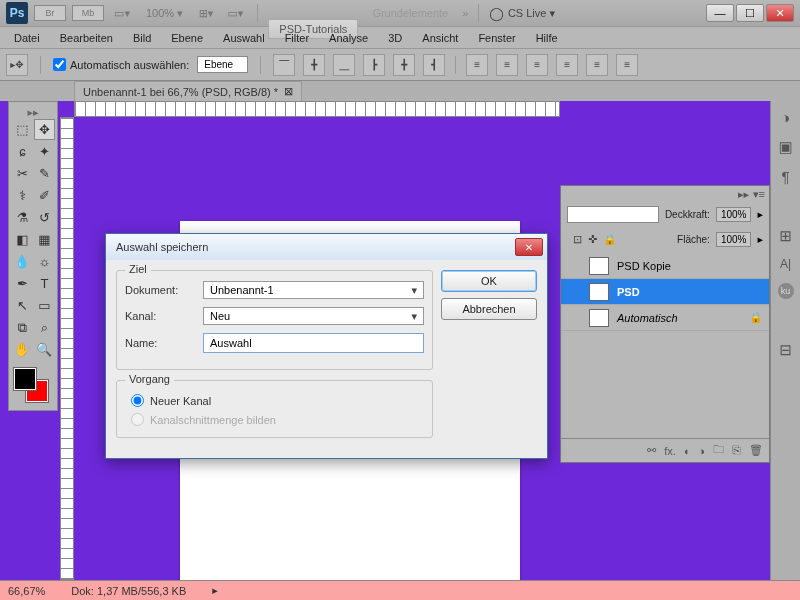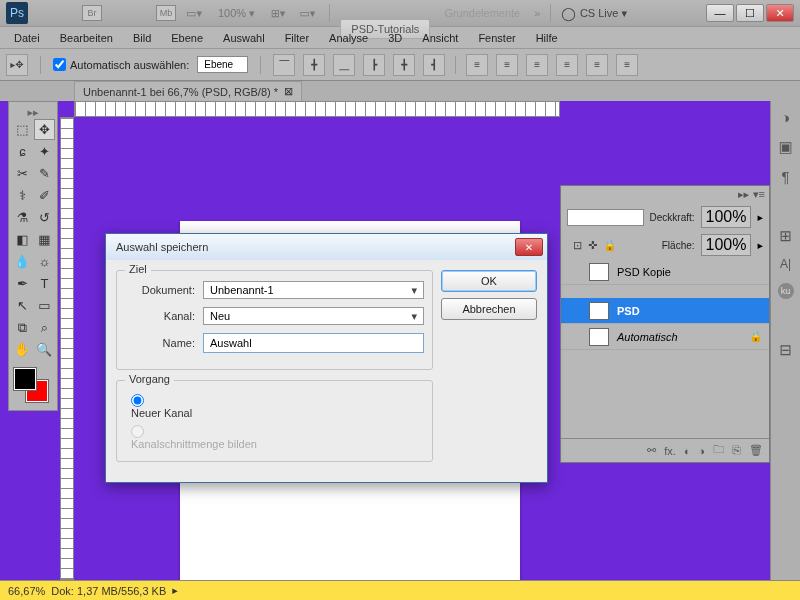--- a/index.html
+++ b/index.html
@@ -1,19 +1,19 @@
 <!DOCTYPE html>
 <html><head>
 <meta charset="utf-8">
 <style>
 * { margin: 0; padding: 0; box-sizing: border-box; font-family: Tahoma, sans-serif; font-size: 11px; }
 body { background: #b8b8b8; overflow: hidden; width: 800px; height: 600px; }
 .titlebar { height: 27px; background: linear-gradient(#b8b8b8,#a8a8a8); border-bottom: 1px solid #999; display: flex; align-items: center; padding: 0 6px; gap: 6px; }
-.ps-logo { width: 22px; height: 22px; background: #1a3a5a; color: #9bd4ff; font-weight: normal; font-size: 12px; display: flex; align-items: center; justify-content: center; border-radius: 2px; }
-.mini-btn { width: 20px; height: 16px; background: #c8c8c8; border: 1px solid #888; font-size: 9px; display: flex; align-items: center; justify-content: center; color: #777; margin-left: 48px; }
+.ps-logo { width: 22px; height: 22px; background: #1a3a5a; color: #9bd4ff; font-weight: bold; font-size: 12px; display: flex; align-items: center; justify-content: center; border-radius: 2px; }
+.mini-btn { width: 32px; height: 16px; background: #c8c8c8; border: 1px solid #888; font-size: 9px; display: flex; align-items: center; justify-content: center; color: #777; }
 .dropdown-btn { display: flex; align-items: center; gap: 2px; color: #777; padding: 2px 3px; border: 1px solid transparent; }
 .pct { color: #777; padding: 0 6px; }
 .sep { width: 1px; height: 18px; background: #999; margin: 0 4px; }
 .title-tab { background: linear-gradient(#d8d8d8,#c8c8c8); border: 1px solid #aaa; padding: 3px 10px; color: #555; border-radius: 2px; margin-top: 32px; }
 .cslive { color: #444; display: flex; align-items: center; gap: 4px; }
 .cslive::before { content: "◯"; font-size: 13px; }
 .win-btns { margin-left: auto; display: flex; gap: 2px; }
 .win-btn { width: 28px; height: 18px; border: 1px solid #888; background: linear-gradient(#e8e8e8,#c8c8c8); display: flex; align-items: center; justify-content: center; border-radius: 2px; }
 .win-btn.close { background: linear-gradient(#e88,#c33); color: #fff; }
 .menubar { height: 22px; background: #b8b8b8; display: flex; align-items: center; padding: 0 6px; gap: 4px; border-bottom: 1px solid #999; }
@@ -36,46 +36,46 @@
 .swatch-bg { position: absolute; left: 14px; top: 12px; width: 22px; height: 22px; background: #f00; border: 1px solid #fff; outline: 1px solid #666; }
 .ruler-h { position: absolute; left: 74px; top: 20px; right: 240px; height: 16px; background: #fff; border: 1px solid #888; background-image: repeating-linear-gradient(90deg,#888 0,#888 1px,transparent 1px,transparent 10px); }
 .ruler-v { position: absolute; left: 60px; top: 36px; width: 14px; bottom: 0; background: #fff; border: 1px solid #888; background-image: repeating-linear-gradient(0deg,#888 0,#888 1px,transparent 1px,transparent 10px); }
 .canvas { position: absolute; left: 180px; top: 140px; width: 340px; height: 370px; background: #fff; box-shadow: 0 1px 3px rgba(0,0,0,.3); }
 .right-strip { position: absolute; right: 0; top: 20px; width: 30px; bottom: 0; background: #b0b0b0; border-left: 1px solid #888; display: flex; flex-direction: column; align-items: center; padding-top: 8px; gap: 12px; }
 .right-strip span { font-size: 15px; color: #555; }
 .layers-panel { position: absolute; right: 30px; top: 104px; width: 210px; height: 278px; background: #b8b8b8; border: 1px solid #777; display: flex; flex-direction: column; }
 .panel-top { display: flex; justify-content: flex-end; padding: 2px 4px; color: #555; gap: 4px; }
 .panel-row { display: flex; align-items: center; padding: 3px 6px; gap: 6px; }
 .panel-row .lbl { font-size: 10px; color: #222; }
-.panel-row .val { background: #c8c8c8; border: 1px solid #888; padding: 1px 4px; font-size: 16px; }
+.panel-row .val { background: #c8c8c8; border: 1px solid #888; padding: 1px 4px; font-size: 10px; }
 .lock-row { padding: 4px 6px; color: #444; display: flex; gap: 6px; font-size: 12px; }
 .layer-list { flex: 1; background: #b8b8b8; }
 .layer { display: flex; align-items: center; height: 26px; padding: 0 6px; border-bottom: 1px solid #aaa; gap: 8px; font-size: 10px; }
-.layer.selected { background: #2680e8; color: #fff; margin-top: 13px; }
+.layer.selected { background: #2680e8; color: #fff; }
 .layer .eye { width: 14px; }
 .layer .thumb { width: 20px; height: 18px; background: #fff; border: 1px solid #666; }
 .layer.bg .thumb { background: #fff; }
 .panel-foot { height: 24px; border-top: 1px solid #888; display: flex; align-items: center; justify-content: flex-end; gap: 8px; padding: 0 6px; color: #555; font-size: 12px; }
-.statusbar { position: absolute; bottom: 0; left: 0; right: 0; height: 20px; background: #fde047; border-top: 1px solid #888; display: flex; align-items: center; padding: 0 8px; gap: 6px; font-size: 10px; color: #333; }
+.statusbar { position: absolute; bottom: 0; left: 0; right: 0; height: 20px; background: #fca5a5; border-top: 1px solid #888; display: flex; align-items: center; padding: 0 8px; gap: 26px; font-size: 10px; color: #333; }
 
 
 .dialog { position: absolute; left: 105px; top: 152px; width: 443px; background: #ececec; border: 1px solid #3a6ea5; box-shadow: 0 4px 14px rgba(0,0,0,.4); }
 .dialog-title { height: 26px; background: linear-gradient(#f4f8fc,#d4e4f4); display: flex; align-items: center; padding: 0 4px 0 10px; color: #333; font-size: 11px; }
 .dialog-title .spacer { flex: 1; }
 .dlg-close { width: 28px; height: 18px; background: linear-gradient(#e88,#c33); color: #fff; border: 1px solid #933; border-radius: 2px; display: flex; align-items: center; justify-content: center; font-size: 10px; }
 .dialog-body { padding: 10px; display: flex; gap: 8px; }
 .dlg-left { flex: 1; }
 .fieldset { border: 1px solid #c4c4c4; border-radius: 3px; padding: 10px 8px 8px 8px; margin-bottom: 10px; position: relative; }
 .fieldset .legend { position: absolute; top: -8px; left: 8px; background: #ececec; padding: 0 4px; font-size: 11px; color: #333; }
 .form-row { display: flex; align-items: center; margin-bottom: 8px; }
-.form-row label { width: 78px; text-align: right; padding-right: 8px; color: #333; }
+.form-row label { width: 78px; padding-right: 8px; color: #333; }
 .form-row .select { flex: 1; background: #fff; border: 1px solid #999; padding: 2px 6px; position: relative; }
 .form-row .select::after { content: "▾"; position: absolute; right: 6px; top: 2px; color: #444; }
 .form-row input[type=text] { flex: 1; border: 1px solid #7aa7d8; padding: 3px 6px; background: #fff; outline: none; }
-.radio-row { display: flex; gap: 0; padding: 3px 0 3px 6px; color: #333; flex-direction: column; }
+.radio-row { display: flex; align-items: center; gap: 6px; padding: 3px 0 3px 6px; color: #333; }
 .radio-row.disabled { color: #aaa; }
 .radio-row input { width: 13px; height: 13px; }
 .dlg-right { width: 96px; display: flex; flex-direction: column; gap: 6px; }
 .dlg-btn { background: linear-gradient(#fdfdfd,#e4e4e4); border: 1px solid #888; border-radius: 3px; padding: 4px 0; text-align: center; color: #222; }
 .dlg-btn.primary { border: 1px solid #5a9ad8; box-shadow: 0 0 0 1px #9cf inset; }
 </style>
 </head>
 <body>
 
 <div class="titlebar">

